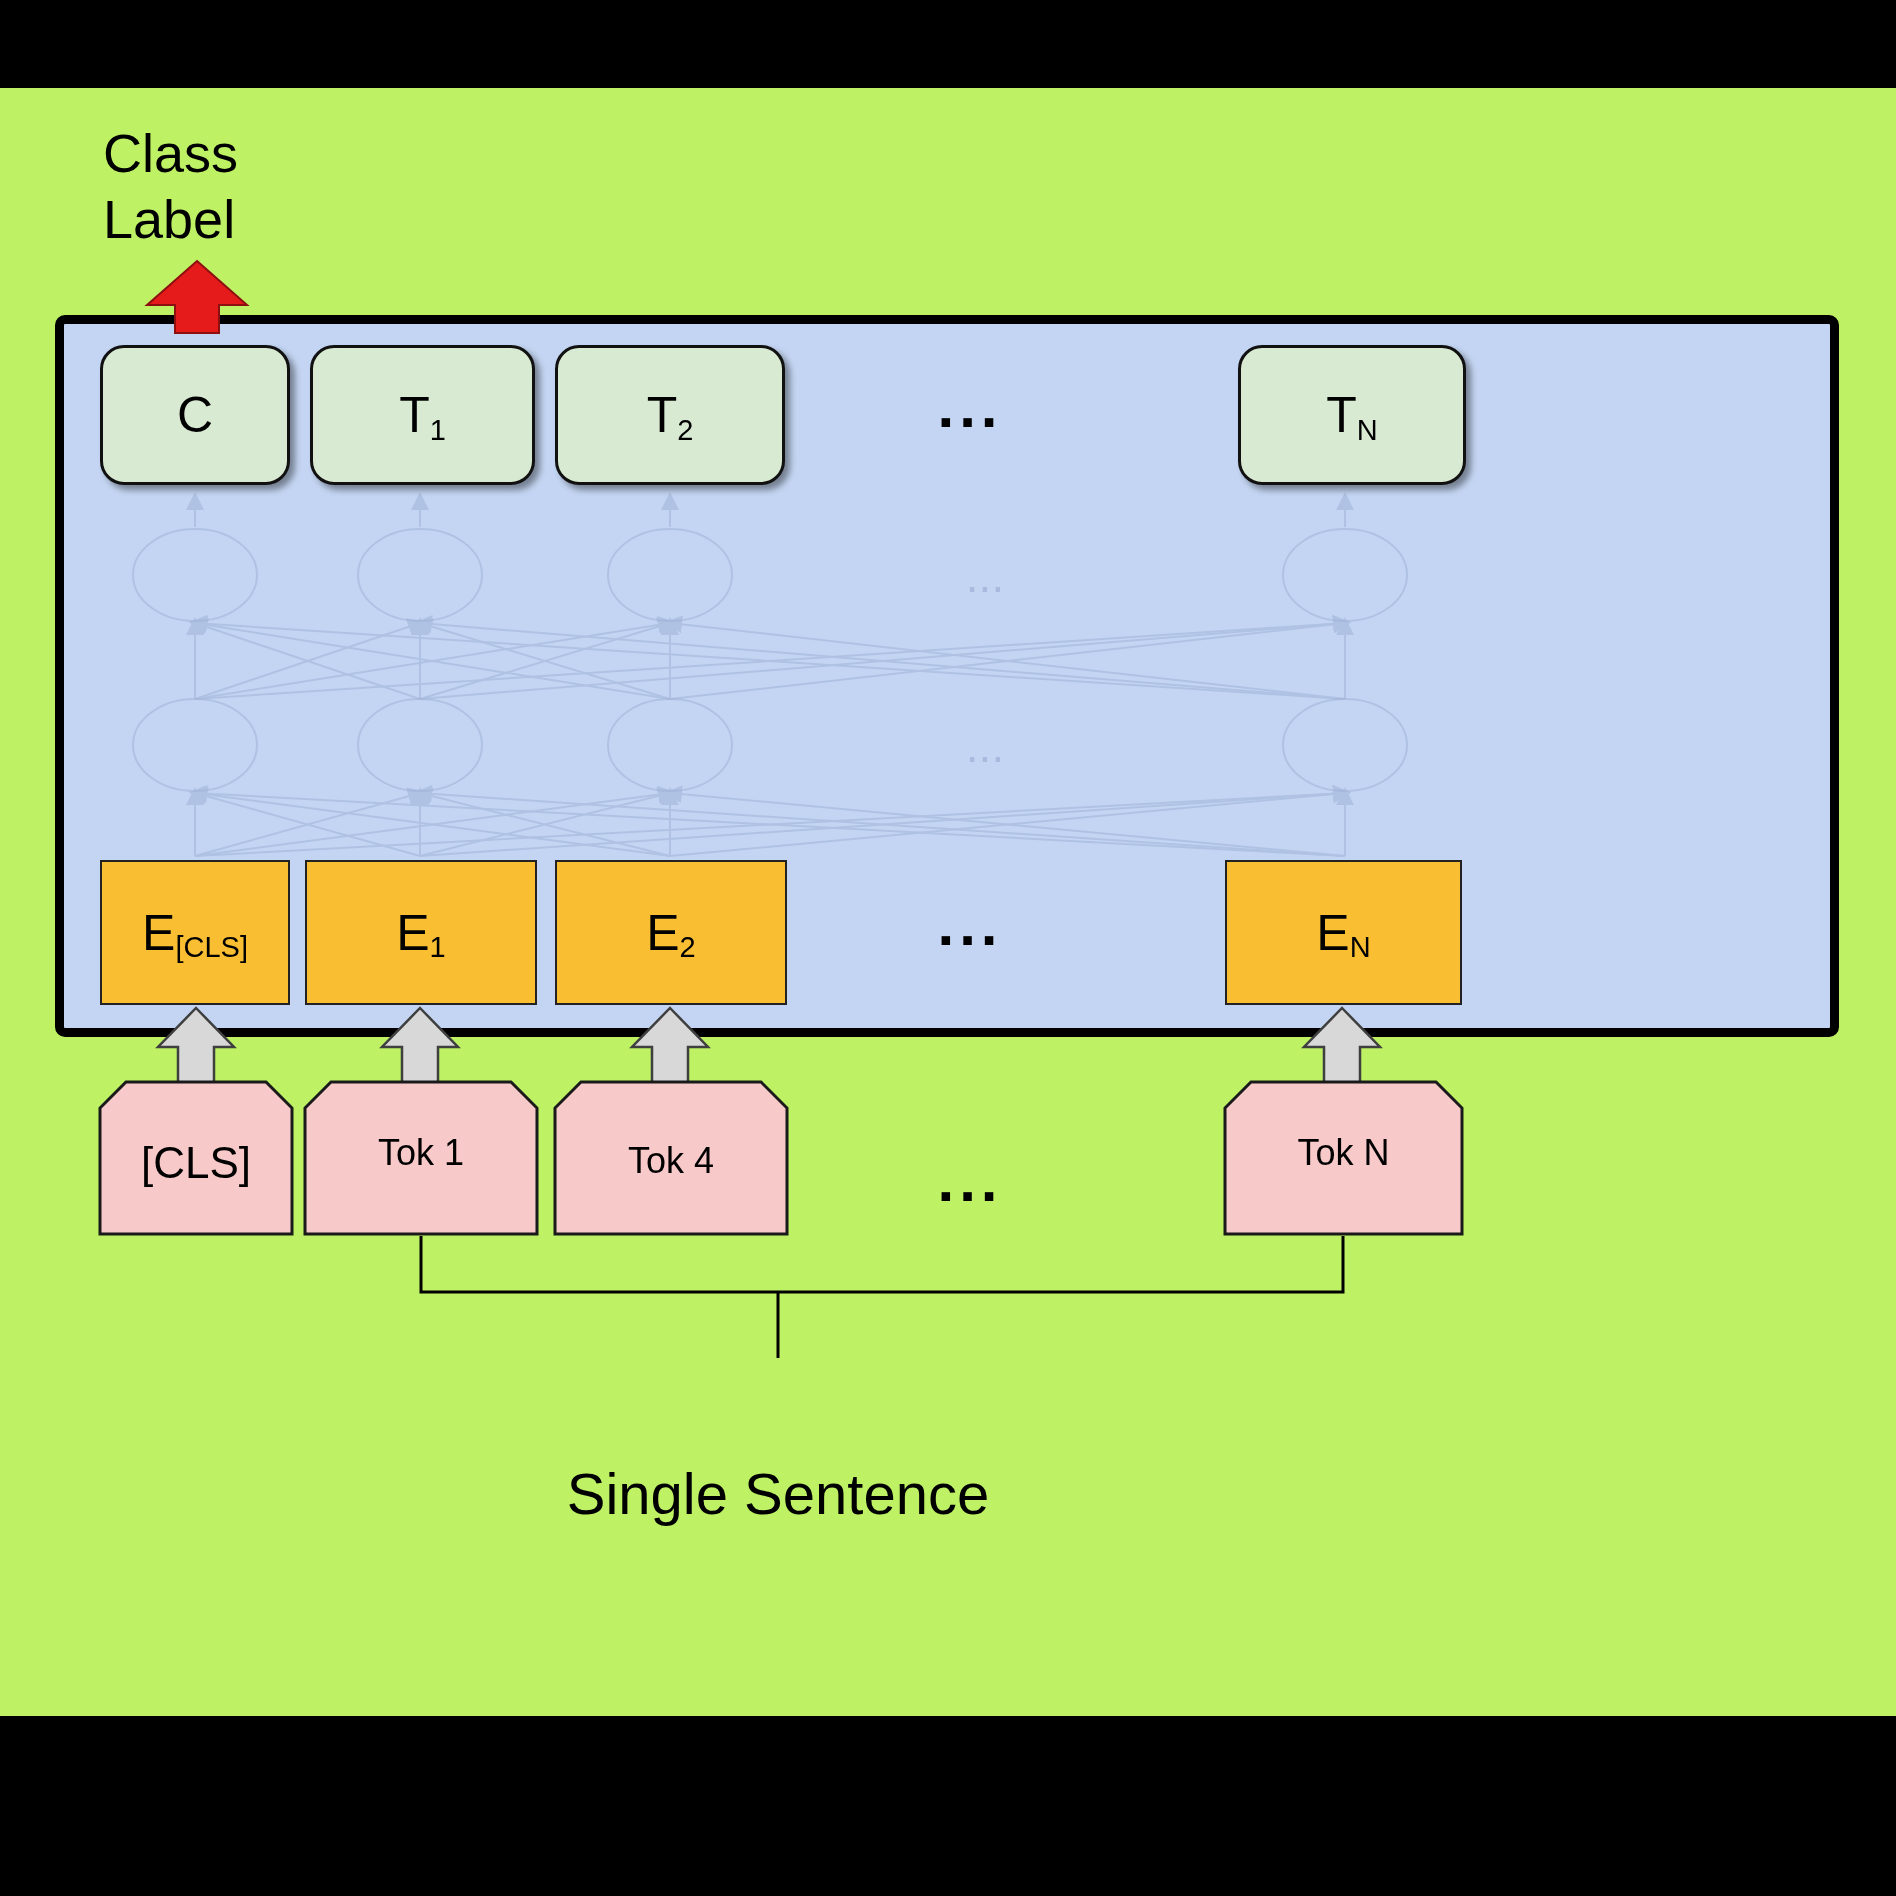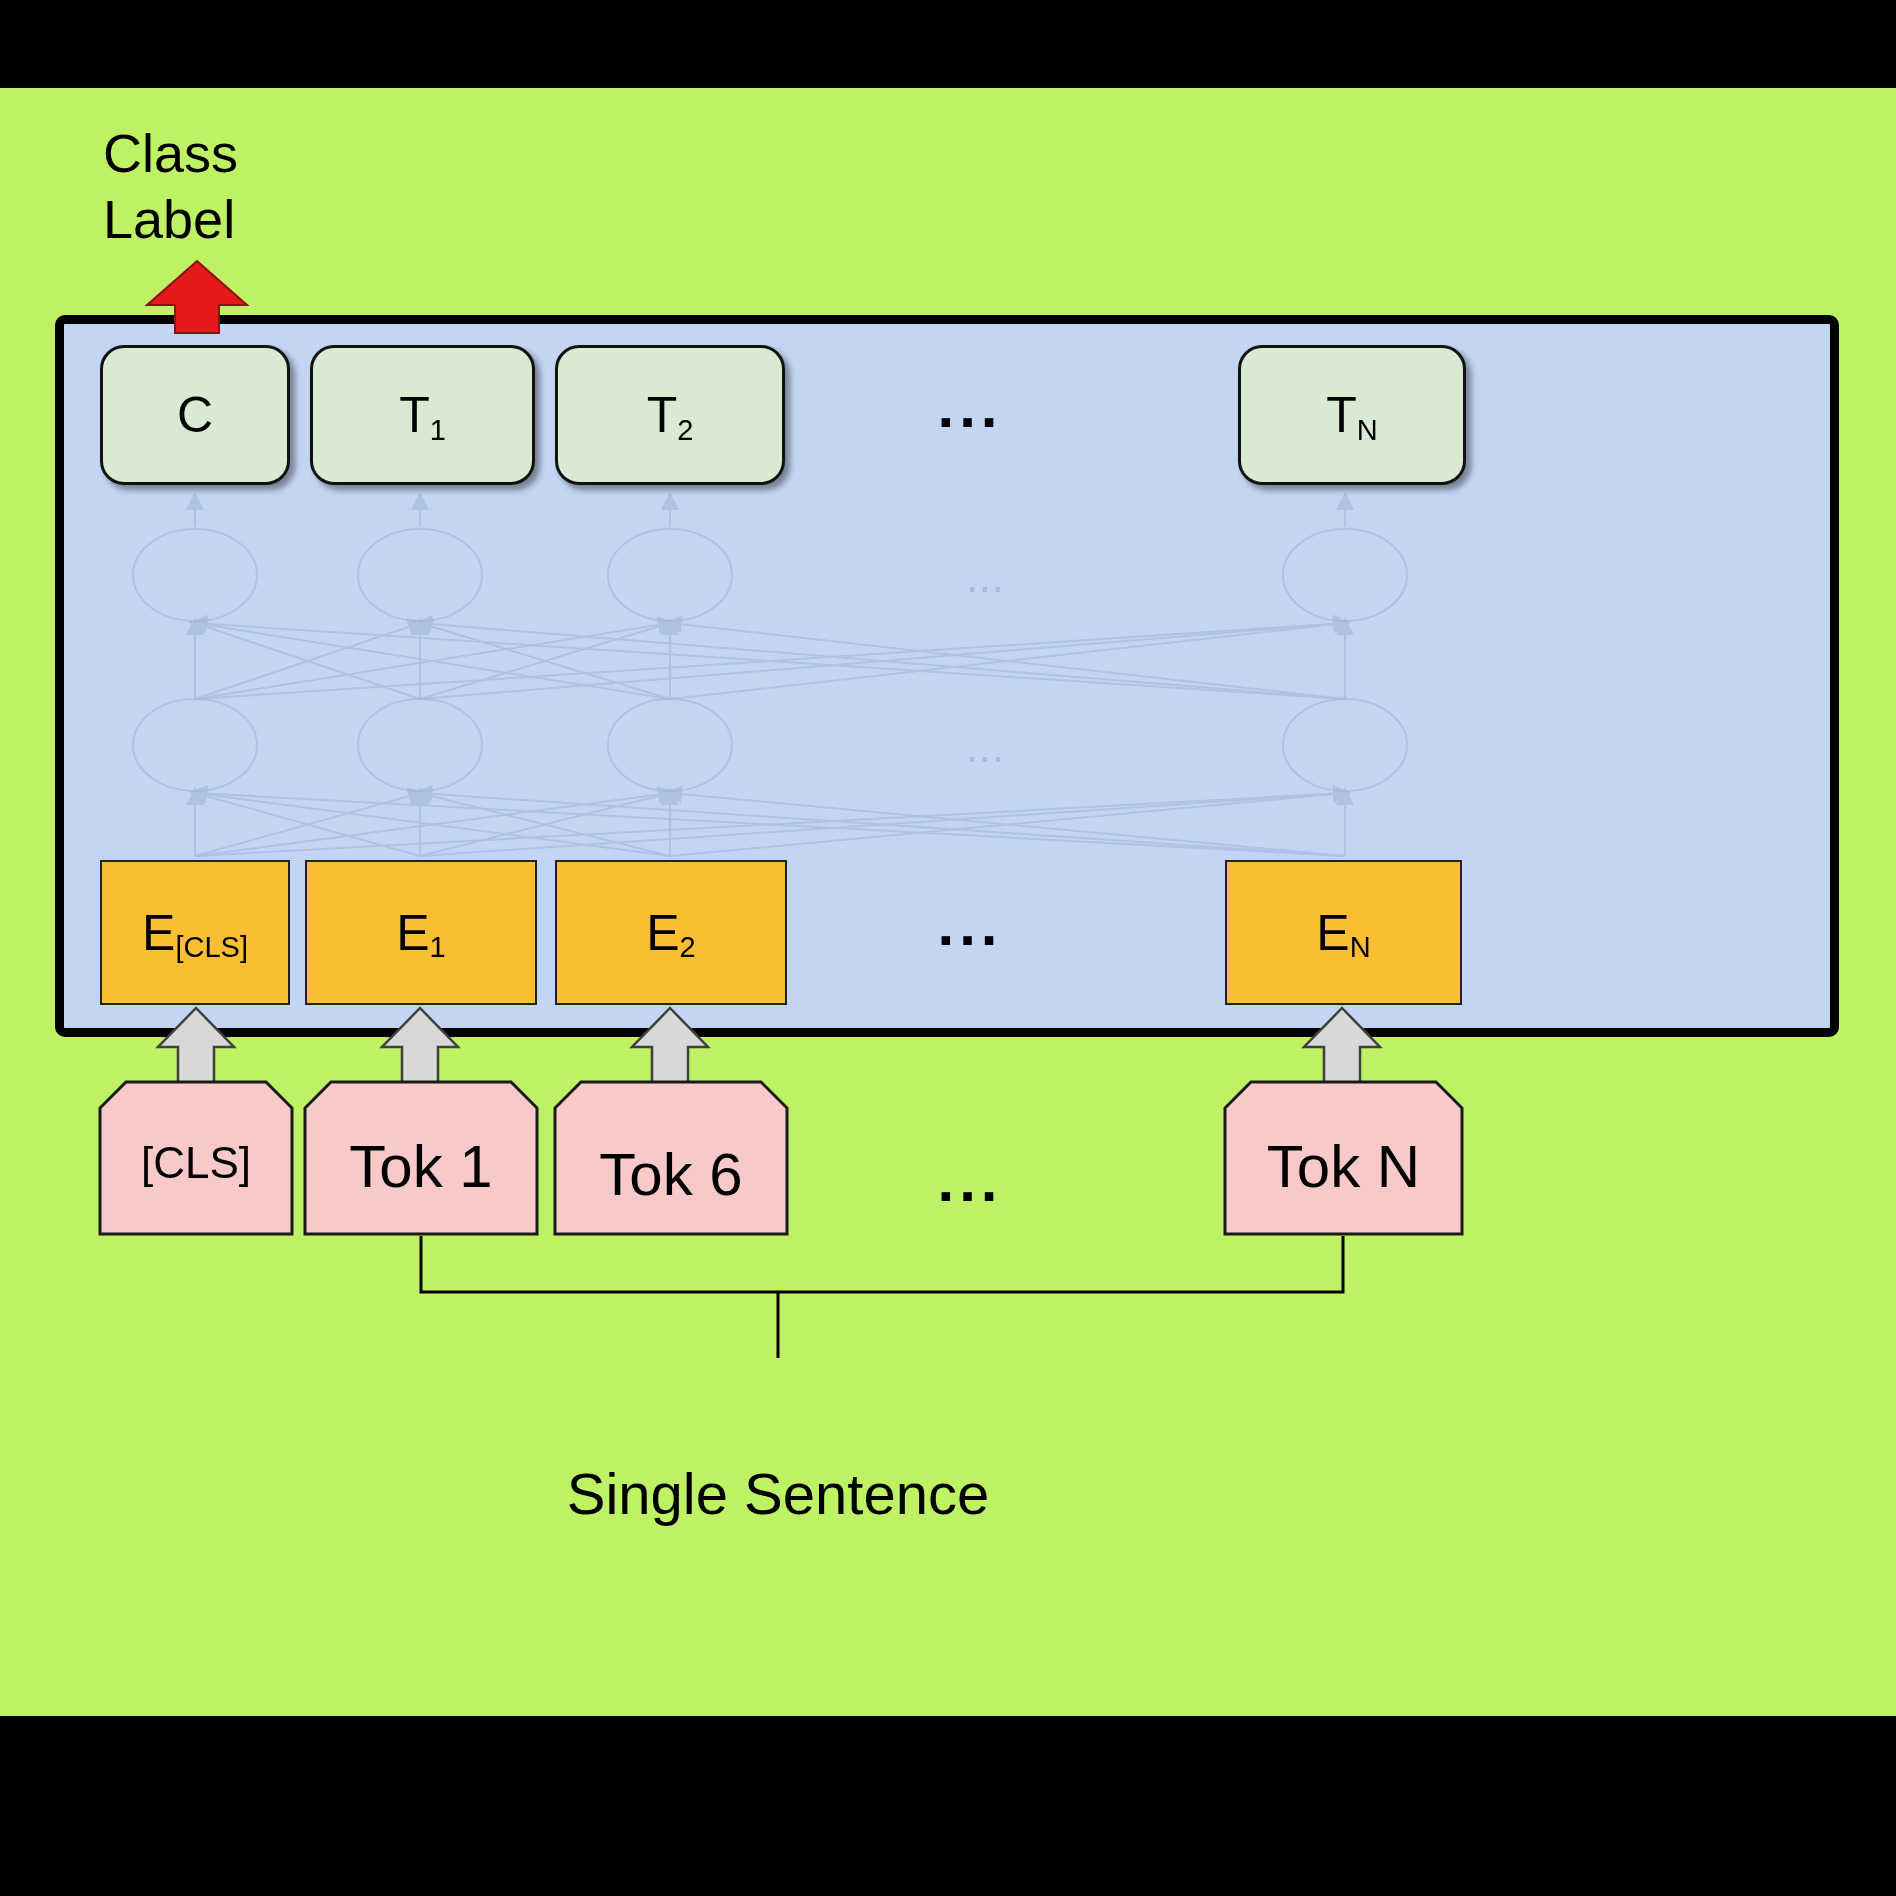--- a/index.html
+++ b/index.html
@@ -28,21 +28,21 @@
     box-shadow:5px 5px 6px rgba(0,0,0,.4);
     display:flex; align-items:center; justify-content:center; font-size:50px; }
   .ebox { position:absolute; top:860px; height:145px;
     background:var(--embedding-box-bg,#f9be32); border:2px solid #222;
     display:flex; align-items:center; justify-content:center; font-size:50px; }
   .sub { font-size:29px; transform:translateY(15px); }
 
   .dots { position:absolute; width:180px; text-align:center; font-size:60px;
     font-weight:bold; letter-spacing:5px; }
 
-  .tok-label { position:absolute; text-align:center; font-size:60px; }
+  .tok-label { position:absolute; text-align:center; font-size:36px; }
   .caption { position:absolute; left:478px; top:1460px; width:600px;
     text-align:center; font-size:58px; }
 
   .deco-lines { stroke:var(--decoration,#9db0d6); stroke-width:2; opacity:.5; fill:none; }
   .deco-dots { fill:var(--decoration,#9db0d6); font-size:46px; opacity:.7;
     font-family:"Liberation Sans",sans-serif; }
   .red-arrow { fill:var(--red-arrow,#e51a1a); stroke:#8d0f0f; stroke-width:2; }
   .gray-arrow { fill:var(--gray-arrow,#d8d8d8); stroke:#3f3f3f; stroke-width:2.5; }
   .token-shape { fill:var(--token-box-bg,#f7c9c9); stroke:#1a1a1a; stroke-width:3; }
   .bracket { fill:none; stroke:#000; stroke-width:3; }
@@ -165,19 +165,19 @@
     <polygon class="gray-arrow" points="1342,1008 1380,1047 1360,1047 1360,1094 1324,1094 1324,1047 1304,1047"></polygon>
     <polygon class="token-shape" points="126,1082 266,1082 292,1108 292,1234 100,1234 100,1108"></polygon>
     <polygon class="token-shape" points="331,1082 511,1082 537,1108 537,1234 305,1234 305,1108"></polygon>
     <polygon class="token-shape" points="581,1082 761,1082 787,1108 787,1234 555,1234 555,1108"></polygon>
     <polygon class="token-shape" points="1251,1082 1436,1082 1462,1108 1462,1234 1225,1234 1225,1108"></polygon>
     <path class="bracket" d="M421,1236 L421,1292 L1343,1292 L1343,1236 M778,1292 L778,1358"></path>
   </svg>
 
   <div class="tok-label" style="left:100px;width:192px;top:1138px;font-size:44px">[CLS]</div>
   <div class="tok-label" style="left:305px;width:232px;top:1132px">Tok 1</div>
-  <div class="tok-label" style="left:555px;width:232px;top:1140px">Tok 6</div>
+  <div class="tok-label" style="left:555px;width:232px;top:1140px">Tok 4</div>
   <div class="tok-label" style="left:1225px;width:237px;top:1132px">Tok N</div>
   <div class="dots" style="left:880px;top:1146px">...</div>
 
   <div class="caption">Single Sentence</div>
 
 </div>
 
 </body></html>

